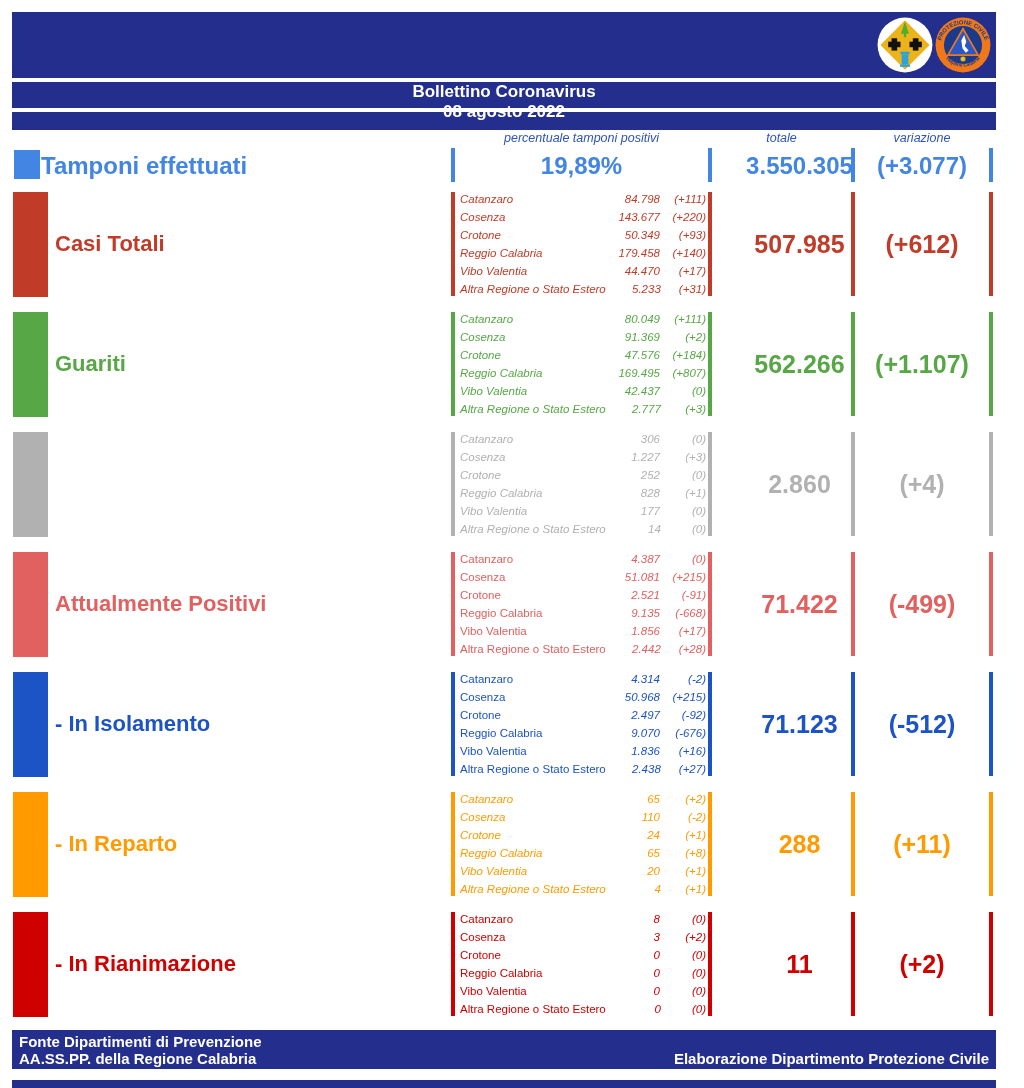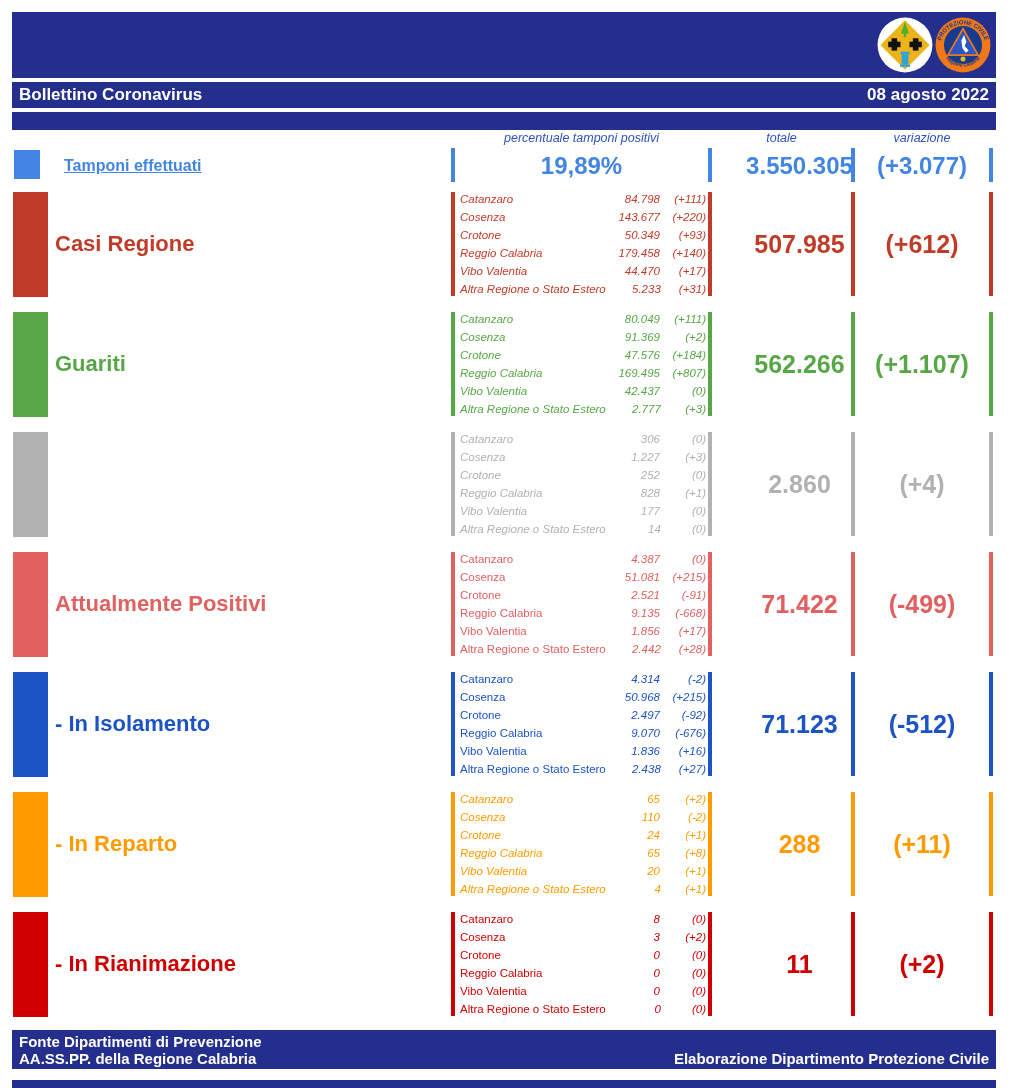--- a/index.html
+++ b/index.html
@@ -10,35 +10,35 @@
     font-family:"Liberation Sans", sans-serif;
   }
   .bar { background:var(--bar,#242e8c); }
   .topbar { margin:12px 28px 0 12px; height:66px; position:relative; }
   .logo { position:absolute; top:5px; width:56px; height:56px; }
   .logo-left  { right:63px; }
   .logo-right { right:5px; }
   .titlebar {
     margin:4px 28px 0 12px; height:26px;
     display:flex; align-items:center; justify-content:space-between;
-    padding:0 7px; color:#ffffff; font-weight:bold; font-size:17px;
+    padding:0 7px; color:#ffffff; font-weight:bold; font-size:17px;flex-direction:column;
   }
   .thinbar { margin:4px 28px 0 12px; height:18px; }
 
   .colheads { position:relative; height:17px; font-style:italic; font-size:12.5px; color:#2d53bc; }
   .colheads span { position:absolute; top:1px; text-align:center; }
   .ch-detail { left:451px; width:261px; }
   .ch-total  { left:712px; width:139px; }
   .ch-var    { left:855px; width:134px; }
 
   
   .srow { position:relative; height:37px; color:var(--row-color); }
   .srow .marker { position:absolute; left:14px; top:3px; width:26px; height:29px; background:var(--row-color); }
-  .srow .label { position:absolute; left:64px; top:0; bottom:0; display:flex; align-items:center;
-                 font-weight:bold; font-size:16px;text-decoration:underline; }
+  .srow .label { position:absolute; left:41px; top:0; bottom:0; display:flex; align-items:center;
+                 font-weight:bold; font-size:24px; }
   .srow .sep { position:absolute; top:1px; bottom:2px; width:4px; background:var(--row-color); }
   .srow .percent { position:absolute; left:451px; width:261px; top:0; bottom:0;
                    display:flex; align-items:center; justify-content:center; font-weight:bold; font-size:24px; }
 
   
   .row { position:relative; height:120px; color:var(--row-color); }
   .row .block { position:absolute; left:13px; top:8px; bottom:7px; width:35px; background:var(--row-color); }
   .row .label { position:absolute; left:55px; top:0; bottom:0; display:flex; align-items:center;
                 font-weight:bold; font-size:22px; white-space:nowrap; }
   .row .sep { position:absolute; top:8px; bottom:8px; width:4px; background:var(--row-color); }
@@ -127,21 +127,21 @@
     <div class="sep sep2"></div>
     <div class="cell-total" style="font-size:24px">3.550.305</div>
     <div class="sep sep3"></div>
     <div class="cell-var" style="font-size:24px">(+3.077)</div>
     <div class="sep sep4"></div>
   </div>
 
   <div id="detail-rows">
   <div class="row names-italic" style="--row-color: #c13c28;">
     <div class="block"></div>
-    <div class="label">Casi Regione</div>
+    <div class="label">Casi Totali</div>
     <div class="sep sep1"></div>
     <div class="details">
           <div class="dline">
             <span class="dname">Catanzaro</span>
             <span class="dval">84.798</span>
             <span class="dvar">(+111)</span>
           </div>
           <div class="dline">
             <span class="dname">Cosenza</span>
             <span class="dval">143.677</span>

